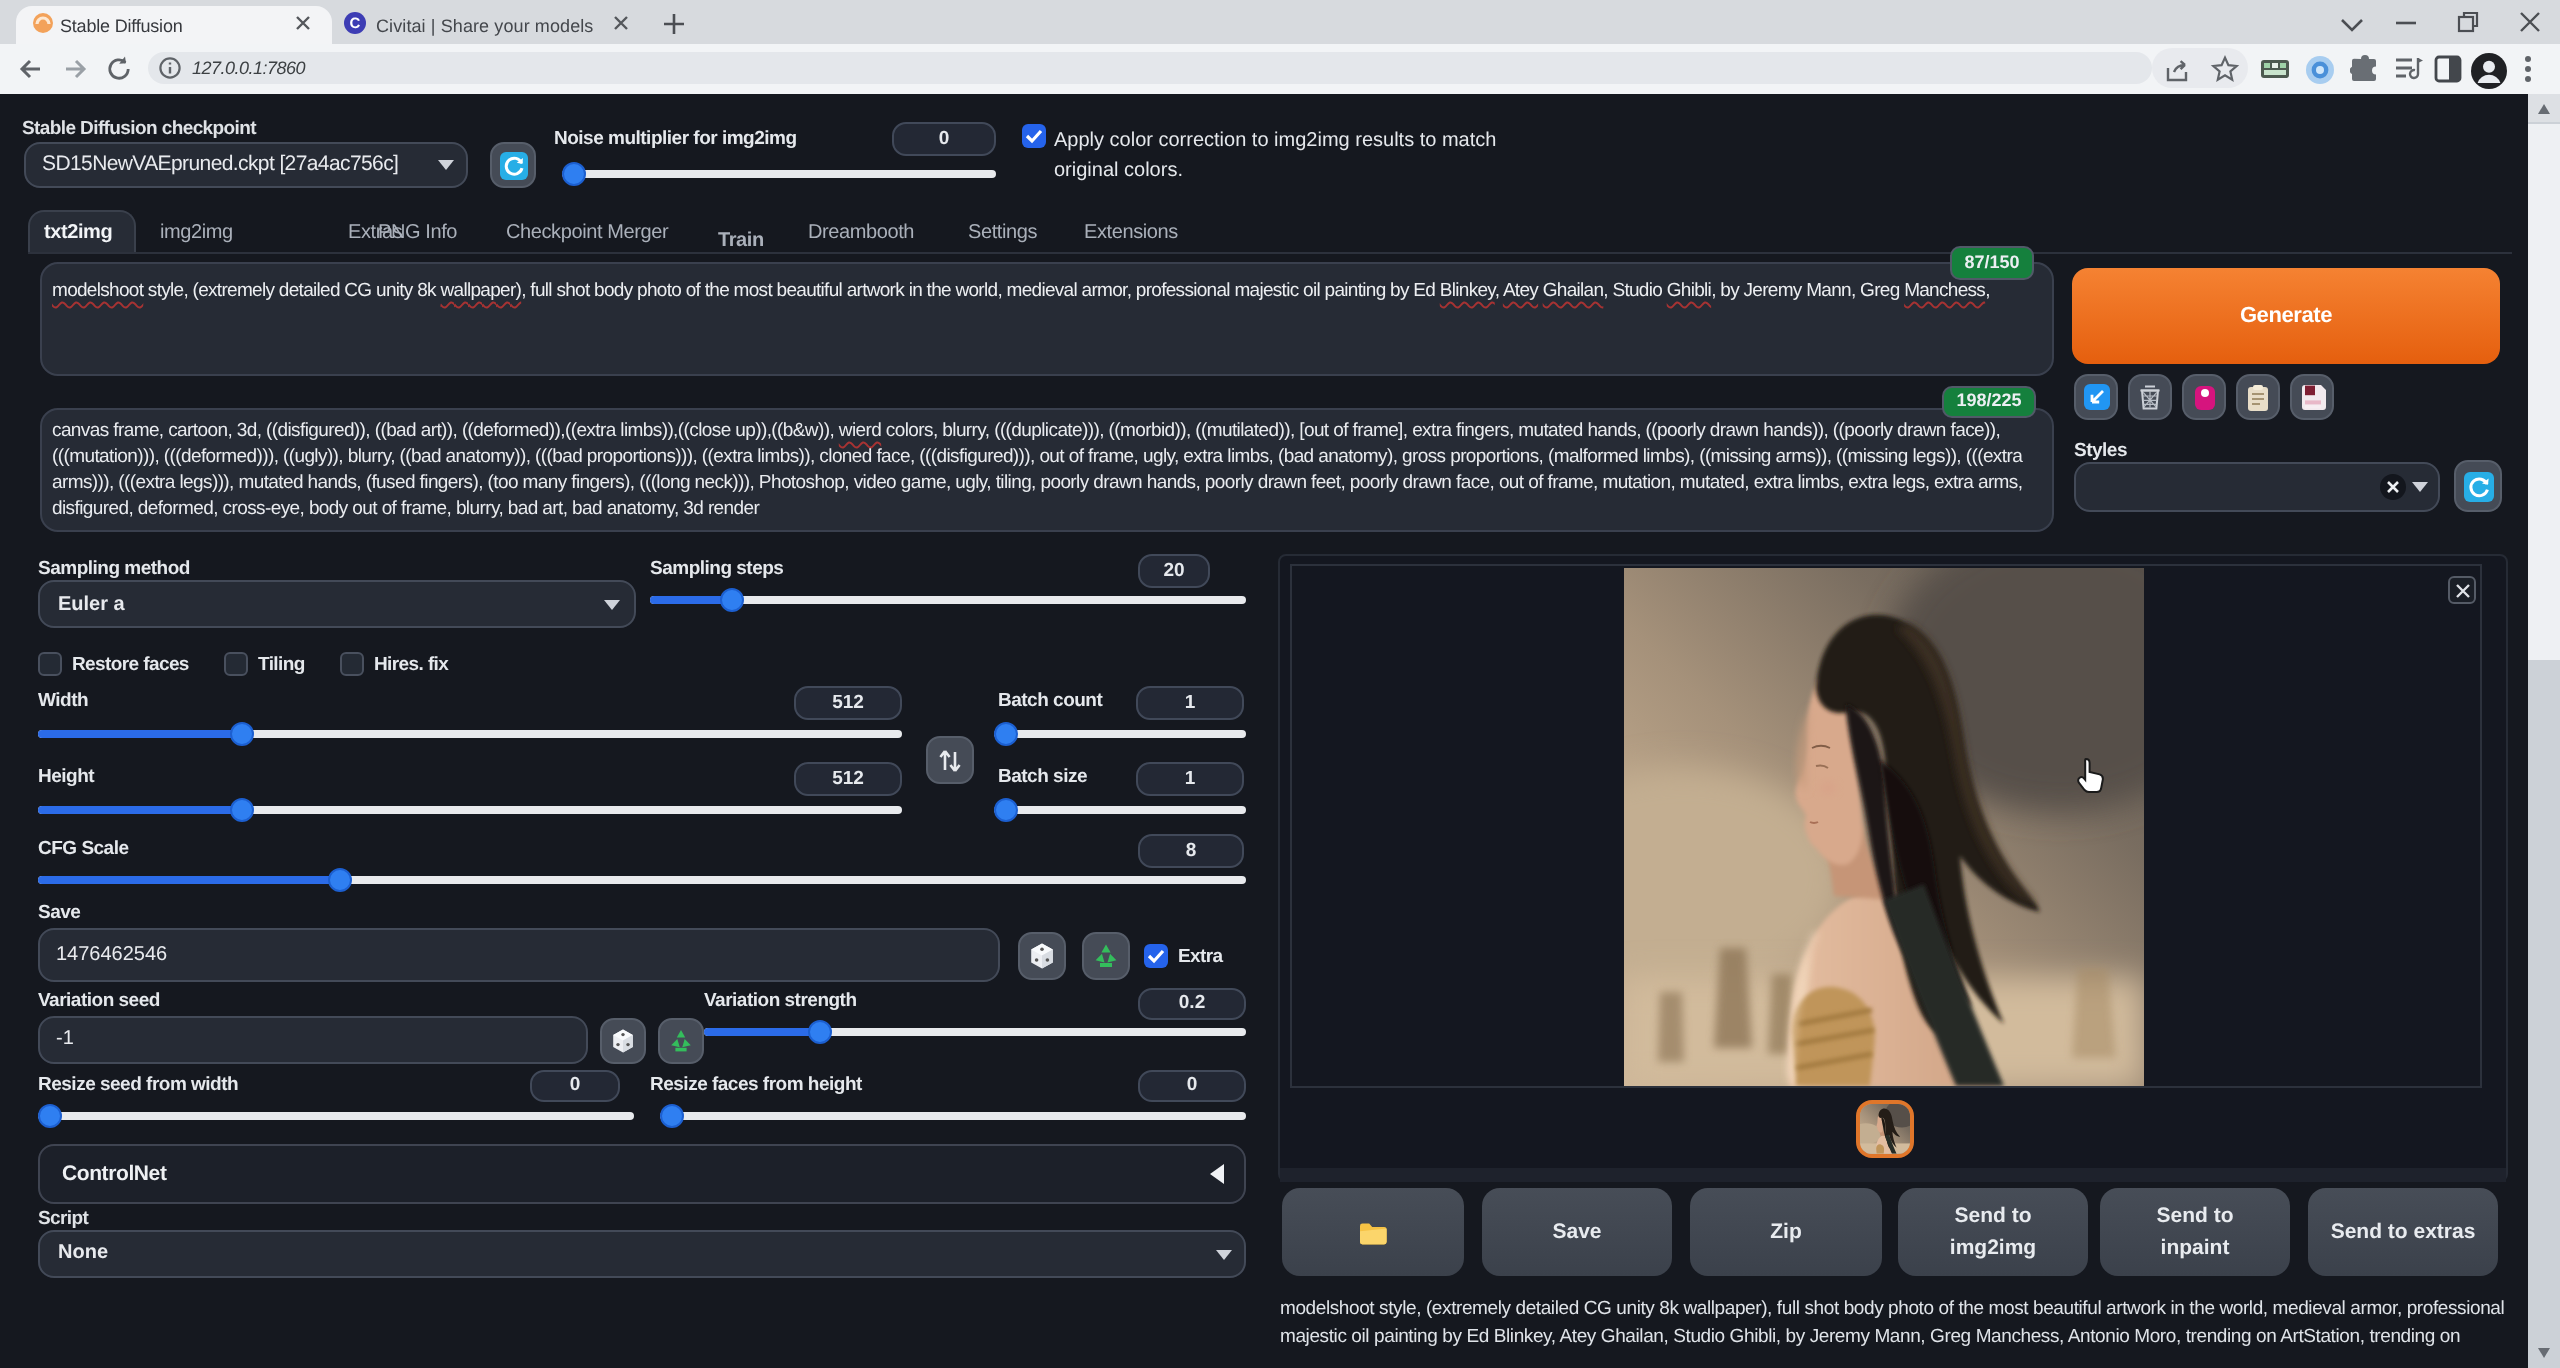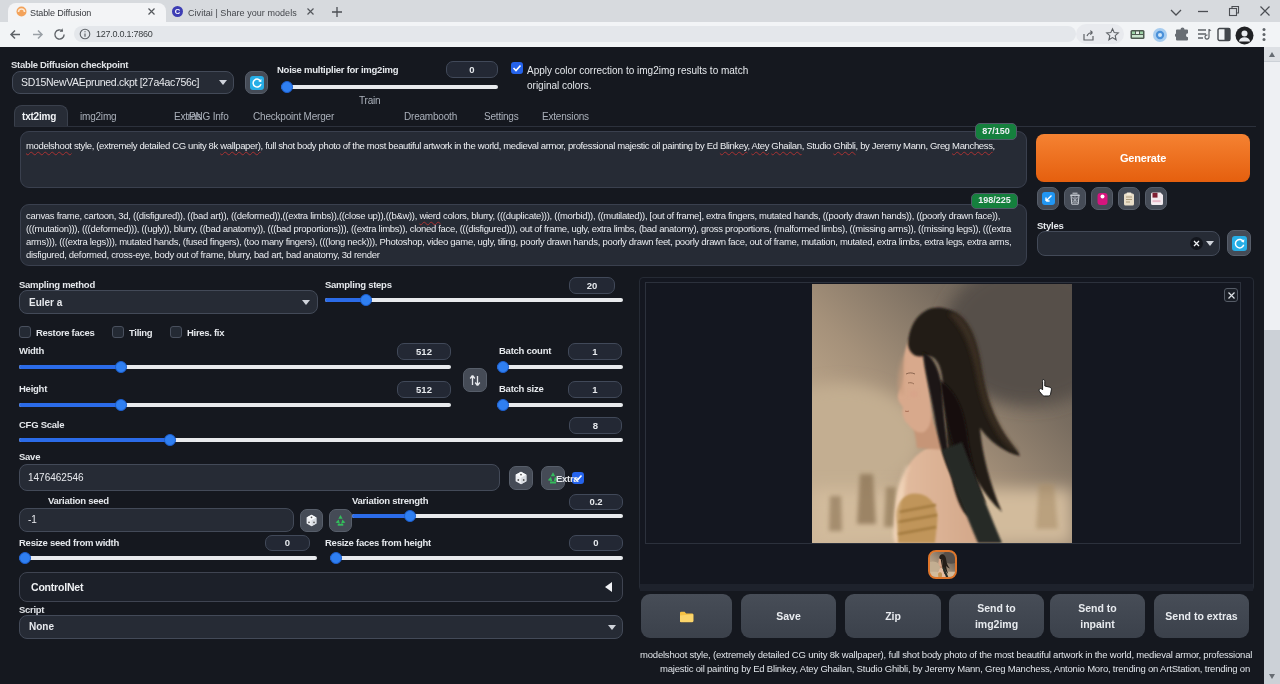--- a/index.html
+++ b/index.html
@@ -108,21 +108,21 @@
       </svg>
     </div>
 
 <div class="a" style="left:74px;top:26px;width:1002px;height:16px;border-radius:8px;background:#e4e7eb;"></div>
 <div class="a" style="left:79px;top:28px;">
       <svg width="12" height="12">
         <circle cx="6" cy="6" r="4.8" fill="none" stroke="#5f6368" stroke-width="1.1"></circle>
         <path d="M6 3.2 L6 4.3 M6 5.5 L6 8.8" stroke="#5f6368" stroke-width="1.2"></path>
       </svg>
     </div>
-<div class="a" style="left:96px;top:29px;font-size:9px;letter-spacing:-0.25px;color:#3c4043;">127.0.0.1:7860</div>
+<div class="a" style="left:96px;top:29px;font-size:9px;letter-spacing:-0.25px;color:#3c4043;font-style:italic;">127.0.0.1:7860</div>
 
 <div class="a" style="left:1076px;top:24px;width:48px;height:20px;border-radius:10px;background:#e8eaee;"></div>
 <div class="a" style="left:1082px;top:28px;">
       <svg width="14" height="14">
         <path d="M2 6 L2 12 L11 12 L11 8" fill="none" stroke="#5f6368" stroke-width="1.2"></path>
         <path d="M5 8 C6 5.5 8 4.5 10.5 4.5 M10.5 4.5 L8.3 2.6 M10.5 4.5 L8.3 6.6" fill="none" stroke="#5f6368" stroke-width="1.2"></path>
       </svg>
     </div>
 <div class="a" style="left:1105px;top:27px;">
       <svg width="15" height="15">
@@ -208,21 +208,21 @@
     </div>
 <div class="a" style="left:527px;top:63px;font-size:10px;color:#e5e8ec;line-height:15px;">Apply color correction to img2img results to match<br>original colors.</div>
 
 <div class="a" style="left:14px;top:105px;width:54px;height:22px;background:#272c36;border:1px solid #3a404c;border-bottom:none;border-radius:8px 8px 0 0;"></div>
 <div class="a" style="left:14px;top:126px;width:1242px;height:1px;background:#2c313c;"></div>
 <div class="a tabl" style="left:22px;top:111px;font-weight:700;color:#f2f4f7;">txt2img</div>
 <div class="a tabl" style="left:80px;top:111px;">img2img</div>
 <div class="a tabl" style="left:140px;top:111px;padding-left:34px;">Extras</div>
 <div class="a tabl" style="left:189px;top:111px;">PNG Info</div>
 <div class="a tabl" style="left:253px;top:111px;">Checkpoint Merger</div>
-<div class="a tabl" style="left:359px;top:95px;">Train</div>
+<div class="a tabl" style="left:359px;top:115px;font-weight:bold;">Train</div>
 <div class="a tabl" style="left:404px;top:111px;">Dreambooth</div>
 <div class="a tabl" style="left:484px;top:111px;">Settings</div>
 <div class="a tabl" style="left:542px;top:111px;">Extensions</div>
 
 <div class="a ta" style="left:20px;top:131px;width:1007px;height:57px;"></div>
 <div class="a pline" style="left:26px;top:140px;"><span class="wavy">modelshoot</span> style, (extremely detailed CG unity 8k <span class="wavy">wallpaper)</span>, full shot body photo of the most beautiful artwork in the world, medieval armor, professional majestic oil painting by Ed <span class="wavy">Blinkey</span>, <span class="wavy">Atey</span> <span class="wavy">Ghailan</span>, Studio <span class="wavy">Ghibli</span>, by Jeremy Mann, Greg <span class="wavy">Manchess</span>,</div>
 <div class="a pill" style="left:975px;top:123px;width:42px;height:17px;line-height:14px;">87/150</div>
 
 <div class="a ta" style="left:20px;top:204px;width:1007px;height:62px;"></div>
 <div class="a nline" style="left:26px;top:210px;">canvas frame, cartoon, 3d, ((disfigured)), ((bad art)), ((deformed)),((extra limbs)),((close up)),((b&amp;w)), <span class="wavy">wierd</span> colors, blurry, (((duplicate))), ((morbid)), ((mutilated)), [out of frame], extra fingers, mutated hands, ((poorly drawn hands)), ((poorly drawn face)),</div>
@@ -284,21 +284,21 @@
         <path d="M11.5 6 a4.2 4.2 0 1 0 .2 2.8" fill="none" stroke="#fff" stroke-width="1.5"></path>
         <path d="M12.3 3.2 L12 6.4 L9 5.8 Z" fill="#fff"></path>
       </svg>
     </div>
 
 <div class="a lbl" style="left:19px;top:279px;">Sampling method</div>
 <div class="a dd" style="left:19px;top:290px;width:299px;height:24px;"></div>
 <div class="a ddt" style="left:29px;top:297px;">Euler a</div>
 <div class="a caret" style="left:302px;top:300px;"></div>
 <div class="a lbl" style="left:325px;top:279px;">Sampling steps</div>
-<div class="a nbox" style="left:569px;top:277px;width:46px;height:17px;line-height:15px;">20</div>
+<div class="a nbox" style="left:569px;top:277px;width:36px;height:17px;line-height:15px;">20</div>
 <div class="a track" style="left:325px;top:298px;width:298px;"></div>
 <div class="a fill" style="left:325px;top:298px;width:41px;"></div>
 <div class="a knob" style="left:360px;top:294px;"></div>
 
 <div class="a cbx off" style="left:19px;top:326px;"></div>
 <div class="a clbl" style="left:36px;top:327px;">Restore faces</div>
 <div class="a cbx off" style="left:112px;top:326px;"></div>
 <div class="a clbl" style="left:129px;top:327px;">Tiling</div>
 <div class="a cbx off" style="left:170px;top:326px;"></div>
 <div class="a clbl" style="left:187px;top:327px;">Hires. fix</div>
@@ -355,23 +355,23 @@
         <path d="M2.2 9.8 L4.5 5.8 L6.8 9.8 Z" fill="#34bd5c" transform="rotate(14 4.5 7.8)"></path>
         <path d="M9.5 5.8 L11.8 9.8 L7.2 9.8 Z" fill="#34bd5c" transform="rotate(-14 9.5 7.8)"></path>
         <path d="M4 11.5 L10 11.5" stroke="#34bd5c" stroke-width="2"></path>
       </svg>
     </div>
 <div class="a cbx on" style="left:572px;top:472px;">
       <svg width="12" height="12">
         <path d="M2.5 6 L5 8.5 L9.5 3.5" stroke="#fff" stroke-width="1.6" fill="none"></path>
       </svg>
     </div>
-<div class="a clbl" style="left:556px;top:473px;">Extra</div>
-
-<div class="a lbl" style="left:19px;top:495px;margin-left:29px;">Variation seed</div>
+<div class="a clbl" style="left:589px;top:473px;">Extra</div>
+
+<div class="a lbl" style="left:19px;top:495px;">Variation seed</div>
 <div class="a dd" style="left:19px;top:508px;width:275px;height:24px;"></div>
 <div class="a" style="left:28px;top:514px;font-size:10px;color:#e8eaee;">-1</div>
 <div class="a tbtn" style="left:300px;top:509px;width:23px;height:23px;">
       <svg width="13" height="13">
         <path d="M6.5 0.8 L11.4 3.5 L11.4 9.5 L6.5 12.2 L1.6 9.5 L1.6 3.5 Z" fill="#eceef2"></path>
         <path d="M6.5 0.8 L11.4 3.5 L6.5 6.2 L1.6 3.5 Z" fill="#f8fafc"></path>
         <path d="M6.5 6.2 L11.4 3.5 L11.4 9.5 L6.5 12.2 Z" fill="#d8dce2"></path>
         <circle cx="6.5" cy="3.3" r="0.85" fill="#555"></circle>
         <circle cx="4" cy="8.3" r="0.85" fill="#555"></circle>
         <circle cx="9" cy="8.3" r="0.85" fill="#555"></circle>
@@ -514,15 +514,15 @@
         <path d="M1 5.6 L14.3 4.2 L14.3 10.9 a1.2 1.2 0 0 1 -1.2 1.2 h-10.9 a1.2 1.2 0 0 1 -1.2 -1.2 Z" fill="#fbd56b"></path>
       </svg>
     </div>
 <div class="a bbtn" style="left:741px;top:594px;width:95px;height:44px;">Save</div>
 <div class="a bbtn" style="left:845px;top:594px;width:96px;height:44px;">Zip</div>
 <div class="a bbtn" style="left:949px;top:594px;width:95px;height:44px;">Send to<br>img2img</div>
 <div class="a bbtn" style="left:1050px;top:594px;width:95px;height:44px;">Send to<br>inpaint</div>
 <div class="a bbtn" style="left:1154px;top:594px;width:95px;height:44px;">Send to extras</div>
 
 <div class="a bline" style="left:640px;top:649px;">modelshoot style, (extremely detailed CG unity 8k wallpaper), full shot body photo of the most beautiful artwork in the world, medieval armor, professional</div>
-<div class="a bline" style="left:660px;top:663px;">majestic oil painting by Ed Blinkey, Atey Ghailan, Studio Ghibli, by Jeremy Mann, Greg Manchess, Antonio Moro, trending on ArtStation, trending on</div>
+<div class="a bline" style="left:640px;top:663px;">majestic oil painting by Ed Blinkey, Atey Ghailan, Studio Ghibli, by Jeremy Mann, Greg Manchess, Antonio Moro, trending on ArtStation, trending on</div>
 
 </div>
 
 </body></html>

